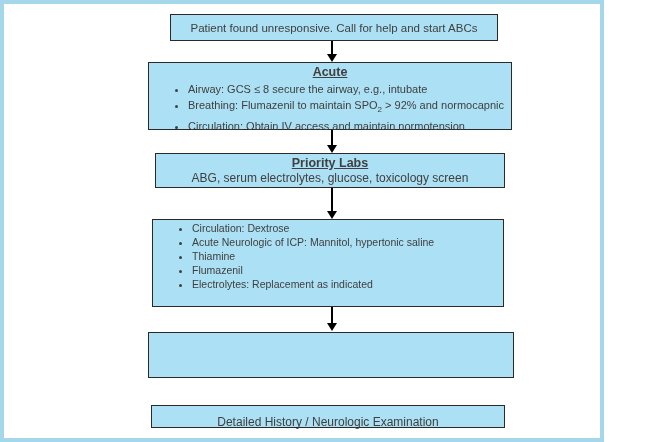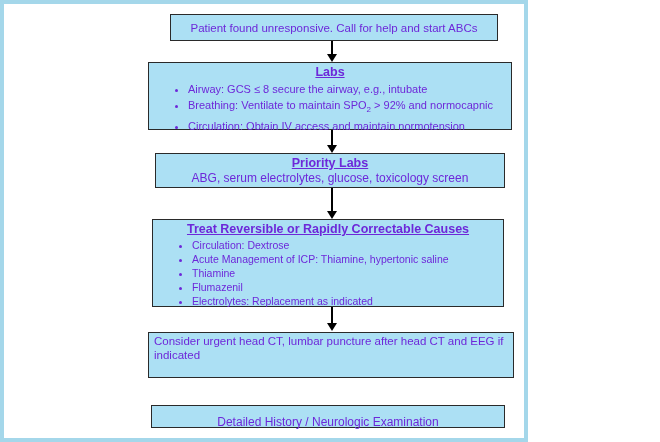--- a/index.html
+++ b/index.html
@@ -2,27 +2,27 @@
 <html><head>
 <meta charset="utf-8">
 <style>
   html, body {
     margin: 0;
     padding: 0;
     background: #ffffff;
   }
   .canvas {
     position: relative;
-    width: 528px;
+    width: 604px;
     height: 442px;
     box-sizing: border-box;
     border: 4px solid #a4d7ea;
     background: #ffffff;
     font-family: "Liberation Sans", sans-serif;
-    color: #6d28d9;
+    color: #404040;
     overflow: hidden;
   }
   .node {
     position: absolute;
     box-sizing: border-box;
     background: #ace0f4;
     border: 1.5px solid #2a2a2a;
   }
   .node-center {
     display: flex;
@@ -112,60 +112,58 @@
   <div id="node-start" class="node node-center">
     <span class="start-text">Patient found unresponsive. Call for help and start ABCs</span>
   </div>
 
   <div id="arrow-1" class="arrow">
     <div class="shaft"></div>
     <div class="head"></div>
   </div>
 
   <div id="node-abcs" class="node">
-    <div class="node-title">Labs</div>
+    <div class="node-title">Acute</div>
     <ul class="bullets bullets-lg">
       <li><span>Airway: GCS ≤ 8 secure the airway, e.g., intubate</span></li>
-      <li><span>Breathing: Ventilate to maintain SPO</span><sub>2</sub><span> &gt; 92% and normocapnic</span></li>
+      <li><span>Breathing: Flumazenil to maintain SPO</span><sub>2</sub><span> &gt; 92% and normocapnic</span></li>
       <li><span>Circulation: Obtain IV access and maintain normotension</span></li>
     </ul>
   </div>
 
   <div id="arrow-2" class="arrow">
     <div class="shaft"></div>
     <div class="head"></div>
   </div>
 
   <div id="node-labs" class="node">
     <div class="node-title">Priority Labs</div>
     <div class="body-center">ABG, serum electrolytes, glucose, toxicology screen</div>
   </div>
 
   <div id="arrow-3" class="arrow">
     <div class="shaft"></div>
     <div class="head"></div>
   </div>
 
   <div id="node-causes" class="node">
-    <div class="node-title">Treat Reversible or Rapidly Correctable Causes</div>
     <ul class="bullets bullets-sm">
       <li><span>Circulation: Dextrose</span></li>
-      <li><span>Acute Management of ICP: Thiamine, hypertonic saline</span></li>
+      <li><span>Acute Neurologic of ICP: Mannitol, hypertonic saline</span></li>
       <li><span>Thiamine</span></li>
       <li><span>Flumazenil</span></li>
       <li><span>Electrolytes: Replacement as indicated</span></li>
     </ul>
   </div>
 
   <div id="arrow-4" class="arrow">
     <div class="shaft"></div>
     <div class="head"></div>
   </div>
 
   <div id="node-invest" class="node">
-    <div class="body-left">Consider urgent head CT, lumbar puncture after head CT and EEG if indicated</div>
   </div>
 
   <div id="node-history" class="node node-center">
     <span class="end-text">Detailed History / Neurologic Examination</span>
   </div>
 
 </div>
 
 </body></html>

